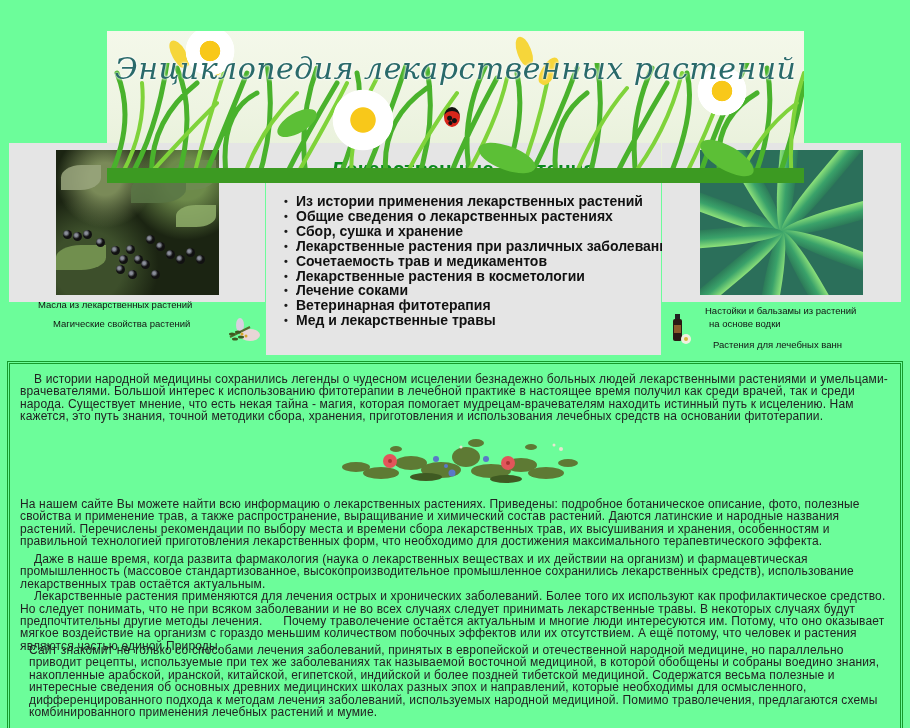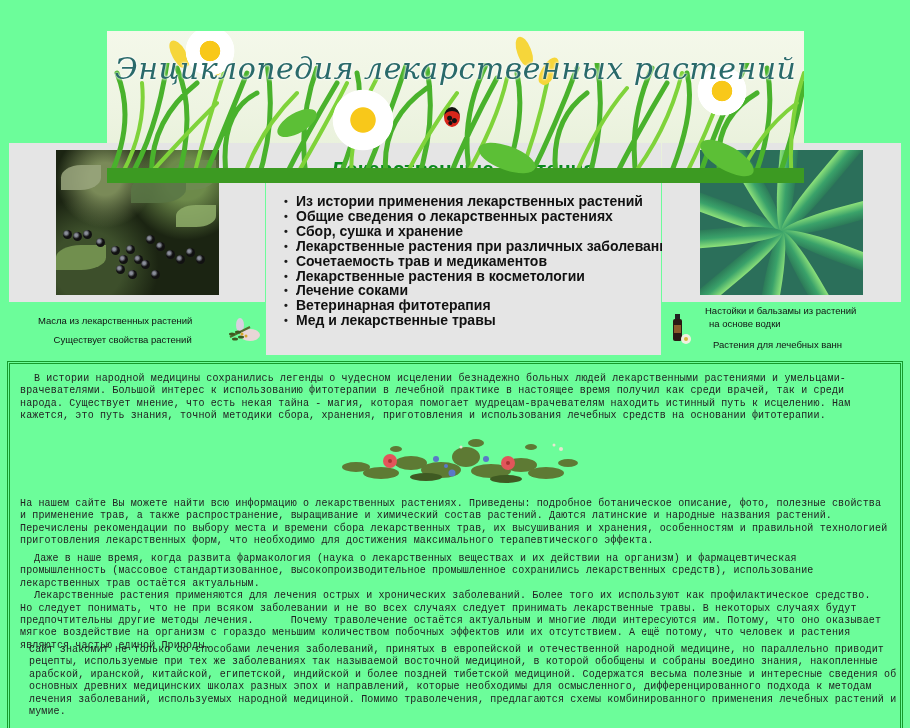--- a/index.html
+++ b/index.html
@@ -22,38 +22,38 @@
 
   .photo { position: absolute; }
   .photo-berries { left: 56px; top: 150px; width: 163px; height: 145px; background: radial-gradient(circle at 30% 20%, #7a8a58 0 10%, transparent 30%), radial-gradient(circle at 80% 20%, #6d8a4a 0 12%, transparent 35%), radial-gradient(circle at 20% 80%, #3d4f2b 0 20%, transparent 40%), #1b2412; overflow: hidden; }
   .berry { position: absolute; width: 9px; height: 9px; border-radius: 50%; background: radial-gradient(circle at 35% 35%, #8a8e9a 0 15%, #111 45%); }
   .leaf { position: absolute; background: #6e8a52; border-radius: 50% 0 50% 0; opacity: 0.85; }
   .photo-aloe { left: 700px; top: 150px; width: 163px; height: 145px; background: #2b6f5a; overflow: hidden; }
   .aloe-leaf { position: absolute; left: 50%; top: 50%; width: 120px; height: 18px; background: linear-gradient(#8ee27a, #3aa26a 50%, #2c7a58); border-radius: 50% 0 0 50%; transform-origin: 0 50%; }
 
   .side-links { position: absolute; font-size: 9.5px; font-weight: normal; line-height: 19px; color: #111; }
   .side-links a { color: #111; text-decoration: none; display: block; white-space: nowrap; }
-  .left-links { left: 38px; top: 311px; text-align: center; }
+  .left-links { left: 38px; top: 295px; }
   .left-links a:nth-child(2) { padding-left: 15px; }
   .right-links { left: 705px; top: 304px; line-height: 13px; }
   .right-links a:nth-child(2) { padding-left: 4px; }
   .right-links a:nth-child(3) { padding-left: 8px; margin-top: 8px; }
 
   .mini-herb { position: absolute; left: 226px; top: 317px; width: 36px; height: 26px; }
   .mini-bottle { position: absolute; left: 672px; top: 314px; width: 20px; height: 30px; }
 
   .mid-title { position: absolute; left: 0; right: 0; top: 14px; text-align: center; font-size: 21px; font-weight: bold; color: #0b8a1e; text-decoration: underline; }
   .menu { position: absolute; left: 18px; top: 51px; list-style: none; }
   .menu li { font-size: 14px; font-weight: bold; line-height: 14.9px; white-space: nowrap; position: relative; padding-left: 12px; }
   .menu li::before { content: "•"; position: absolute; left: 0; top: 0; font-size: 11px; }
   .menu li a { color: #111; text-decoration: none; }
 
   
   .content { position: absolute; left: 7px; top: 361px; width: 896px; height: 370px; border: 3px double #169a2c; border-bottom: none; padding: 9px 10px 0 10px; }
-  .content p { font-size: 10px; line-height: 12.4px; color: #222; letter-spacing: 0.15px; font-family: Liberation Mono, monospace; }
+  .content p { font-size: 12px; line-height: 12.4px; color: #222; letter-spacing: 0.15px; }
   .indent { text-indent: 14px; }
   .p1 { position: absolute; left: 10px; top: 9px; width: 868px; }
   .flowers { position: absolute; left: 326px; top: 71px; width: 244px; height: 50px; }
   .p2 { position: absolute; left: 10px; top: 134px; width: 868px; }
   .p3 { position: absolute; left: 10px; top: 189px; width: 868px; }
   .p4 { position: absolute; left: 19px; top: 280px; width: 868px; }
 </style>
 </head>
 <body>
 
@@ -100,21 +100,21 @@
     <div class="berry" style="left:100px;top:92px"></div>
   <div class="berry" style="left:110px;top:100px"></div>
     <div class="berry" style="left:120px;top:105px"></div>
   <div class="berry" style="left:130px;top:98px"></div>
     <div class="berry" style="left:140px;top:105px"></div>
   <div class="berry" style="left:85px;top:110px"></div>
     <div class="berry" style="left:95px;top:120px"></div>
 </div>
 <div class="side-links left-links">
   <a href="#">Масла из лекарственных растений</a>
-  <a href="#">Существует свойства растений</a>
+  <a href="#">Магические свойства растений</a>
 </div>
 <svg class="mini-herb" viewBox="0 0 36 26">
   <ellipse cx="24" cy="18" rx="10" ry="6" fill="#e8d6d6"></ellipse>
   <ellipse cx="14" cy="8" rx="4" ry="7" fill="#d8d0e0"></ellipse>
   <path d="M4,20 L24,10" stroke="#556b2f" stroke-width="2"></path>
   <g fill="#3d5a1e">
       <ellipse cx="6" cy="17" rx="3" ry="1.5"></ellipse>
       <ellipse cx="9" cy="22" rx="3" ry="1.5"></ellipse>
       <ellipse cx="12" cy="15" rx="3" ry="1.5"></ellipse>
       <ellipse cx="15" cy="20" rx="3" ry="1.5"></ellipse>

